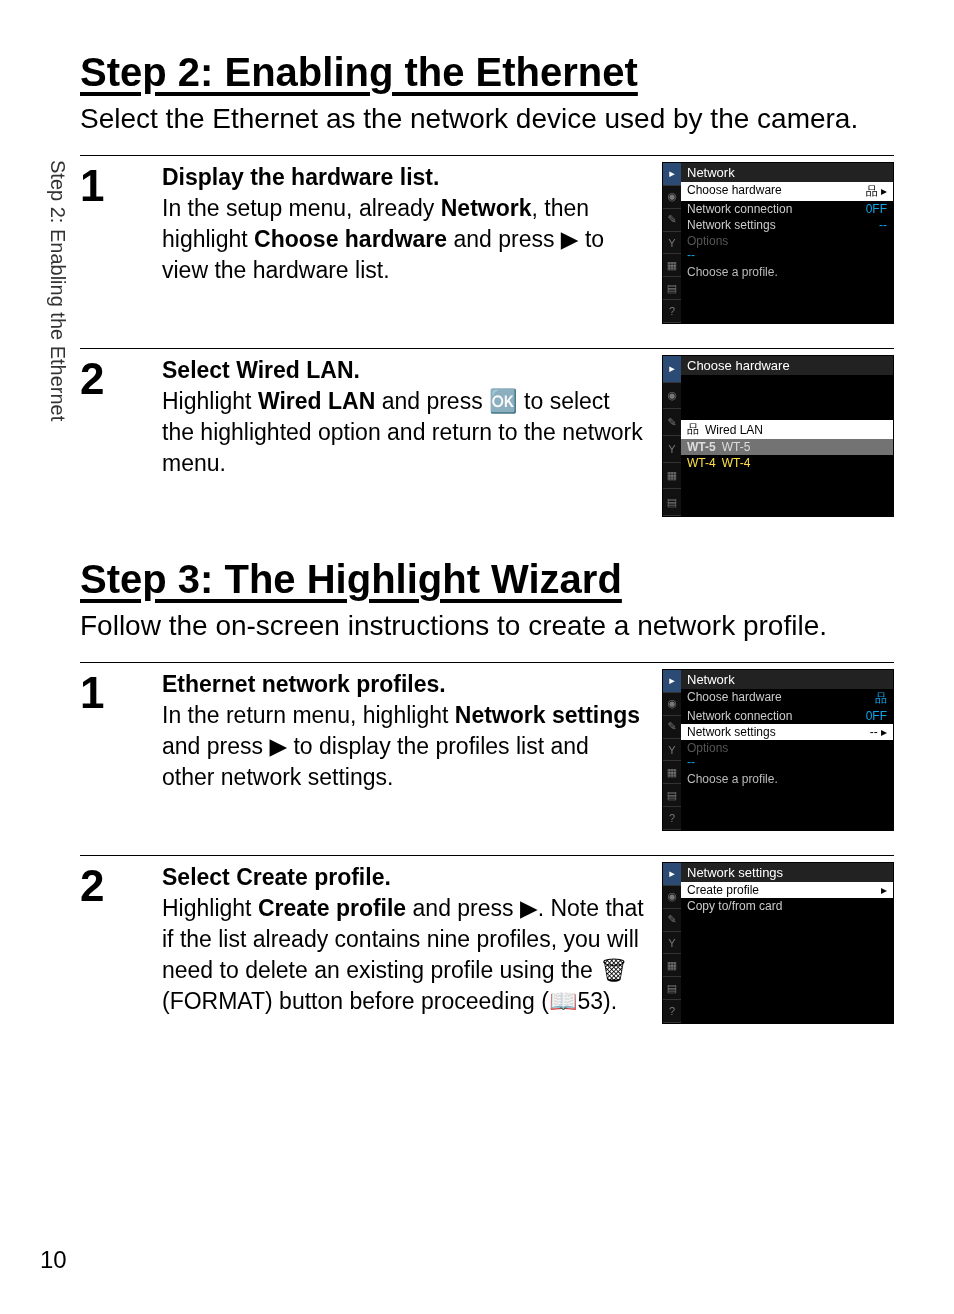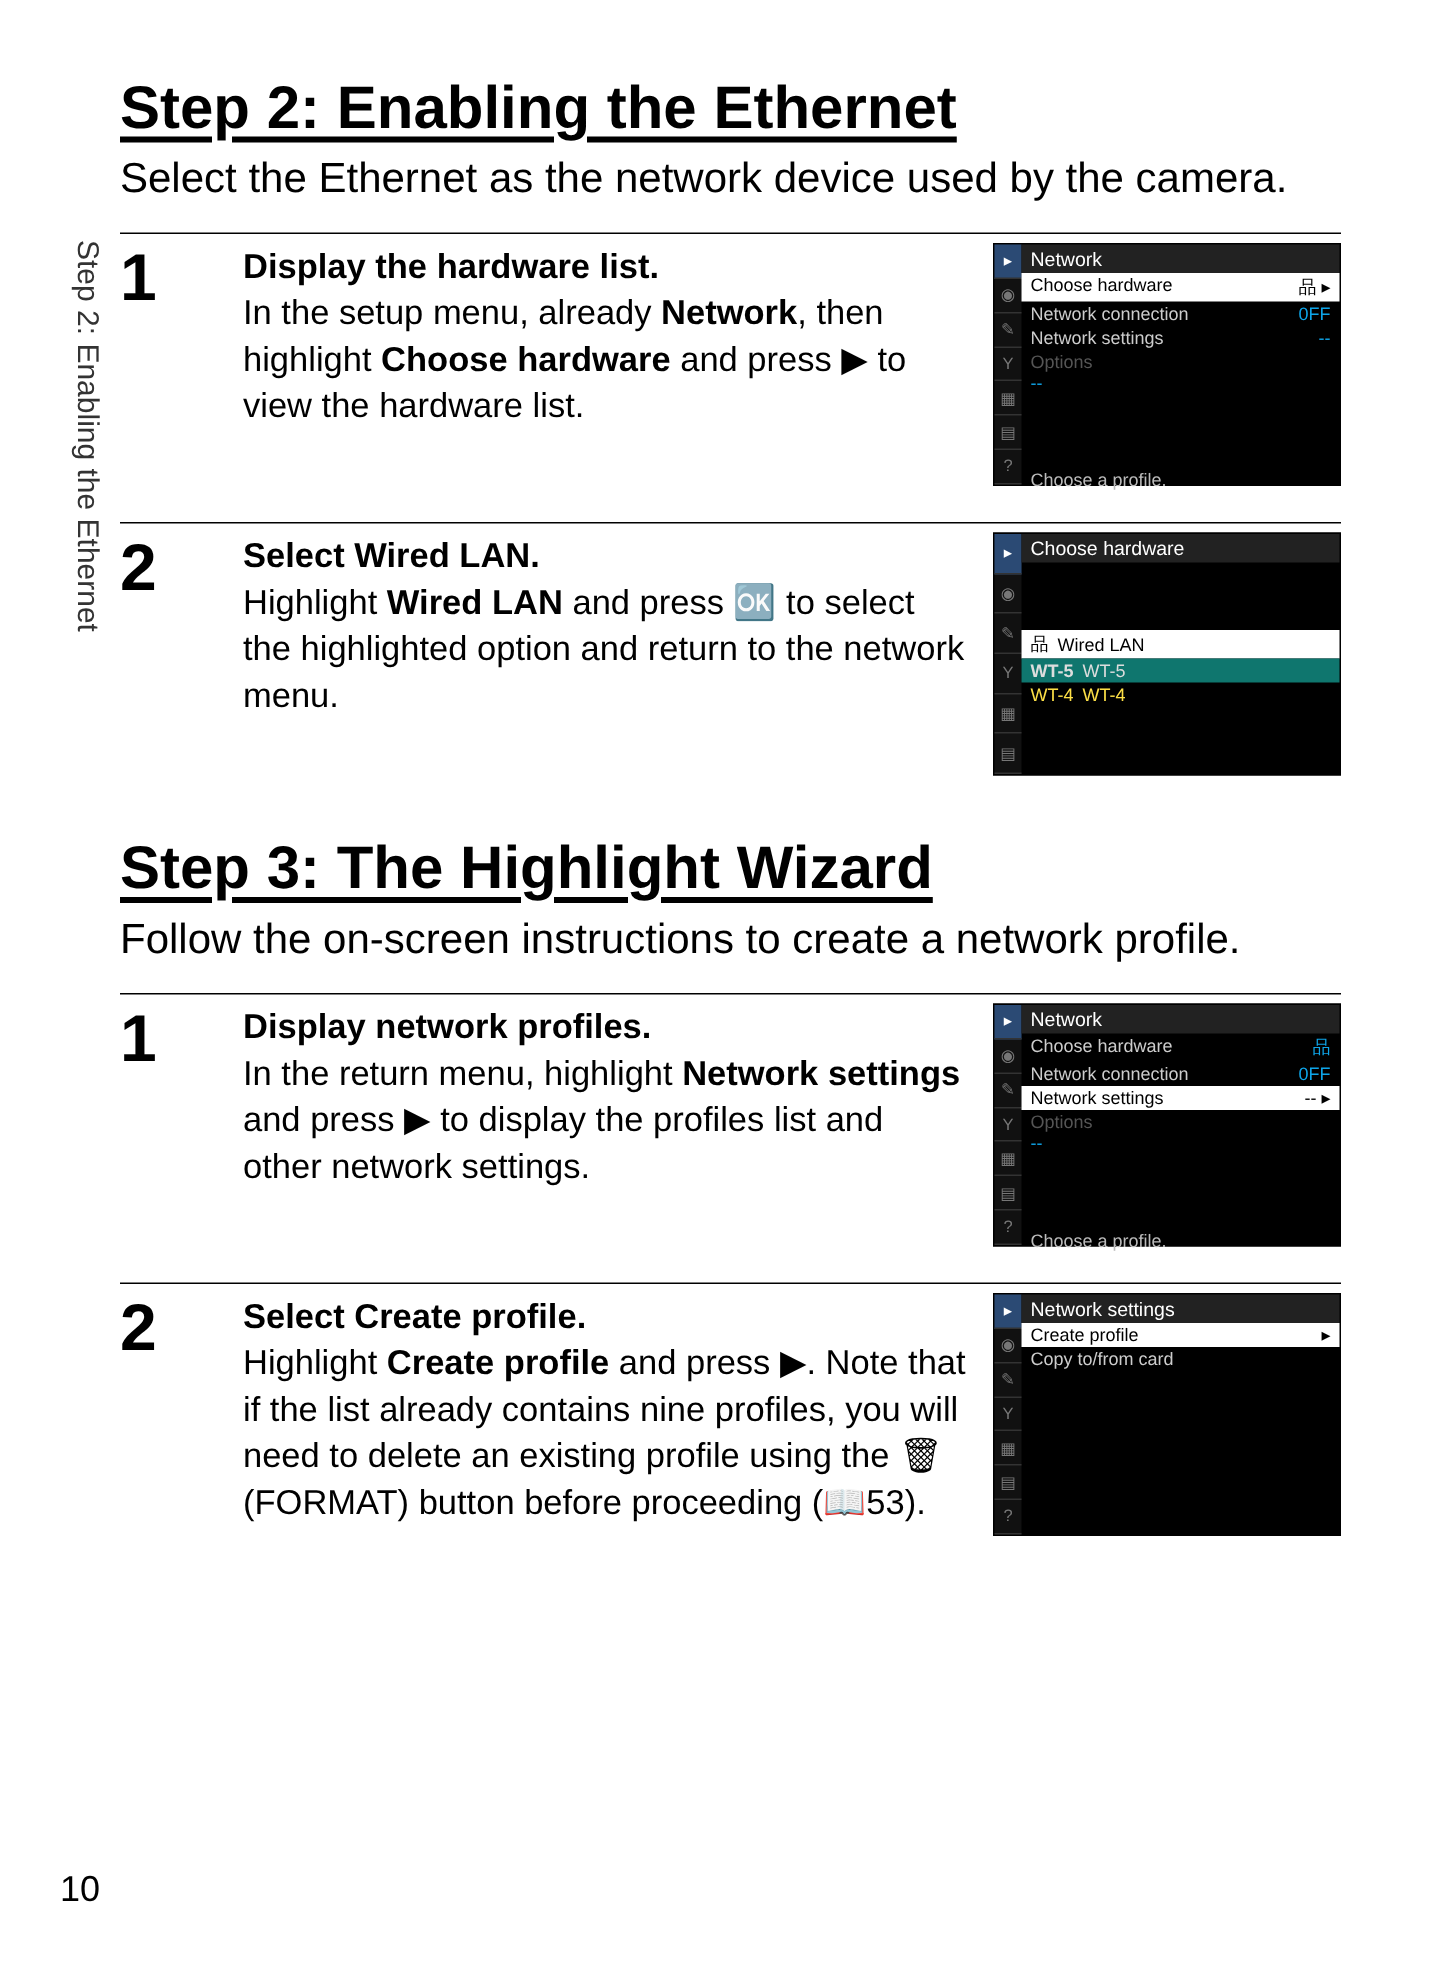--- a/index.html
+++ b/index.html
@@ -105,34 +105,34 @@
     display: flex;
     justify-content: space-between;
     padding: 1px 6px;
     font-size: 12px;
     color: #ccc;
   }
   .shot-row.hl { background: #fff; color:#000; }
   .shot-row.dim { color:#555;flex-direction:column; }
   .shot-row .val { color: #0ea5e9; }
   .shot-row.hl .val { color:#000; }
-  .shot-hint { padding: 2px 6px; font-size: 12px; color:#bbb;margin-top:48px; }
+  .shot-hint { padding: 2px 6px; font-size: 12px; color:#bbb; }
   .page-num {
     position: absolute;
     left: 40px;
     bottom: 40px;
     font-size: 24px;
   }
   .sec3 { margin-top: 40px; }
   .wired-opt {
     display:flex; align-items:center; gap:6px;
     padding:1px 6px; font-size:12px;
   }
   .wired-opt.sel { background:#fff; color:#000; }
-  .wired-opt.pref { background:#0f766e; }
+  .wired-opt.pref { background:#737373; }
 </style>
 </head>
 <body>
 
 <div class="page">
 
   <div class="sidetab">Step 2: Enabling the Ethernet</div>
 
   <h1 class="section-title">Step 2: Enabling the Ethernet</h1>
   <p class="intro">Select the Ethernet as the network device used by the camera.</p>
@@ -221,21 +221,21 @@
   <div class="sec3">
     <h1 class="section-title">Step 3: The Highlight Wizard</h1>
     <p class="intro">Follow the on-screen instructions to create a network profile.</p>
 
     <div class="steps">
 
       <div class="step">
         <div class="step-num">1</div>
         <div class="step-body">
           <div class="step-text">
-            <span class="step-heading">Display network profiles.</span><br>
+            <span class="step-heading">Ethernet network profiles.</span><br>
             <span>In the return menu, highlight </span><b>Network settings</b><span> and press ▶ to display the profiles list and other network settings.</span>
           </div>
           <div class="screenshot">
             <div class="shot-tabs">
               <span class="sel">▸</span>
                 <span>◉</span>
                 <span>✎</span>
                 <span>Y</span>
                 <span>▦</span>
                 <span>▤</span>

